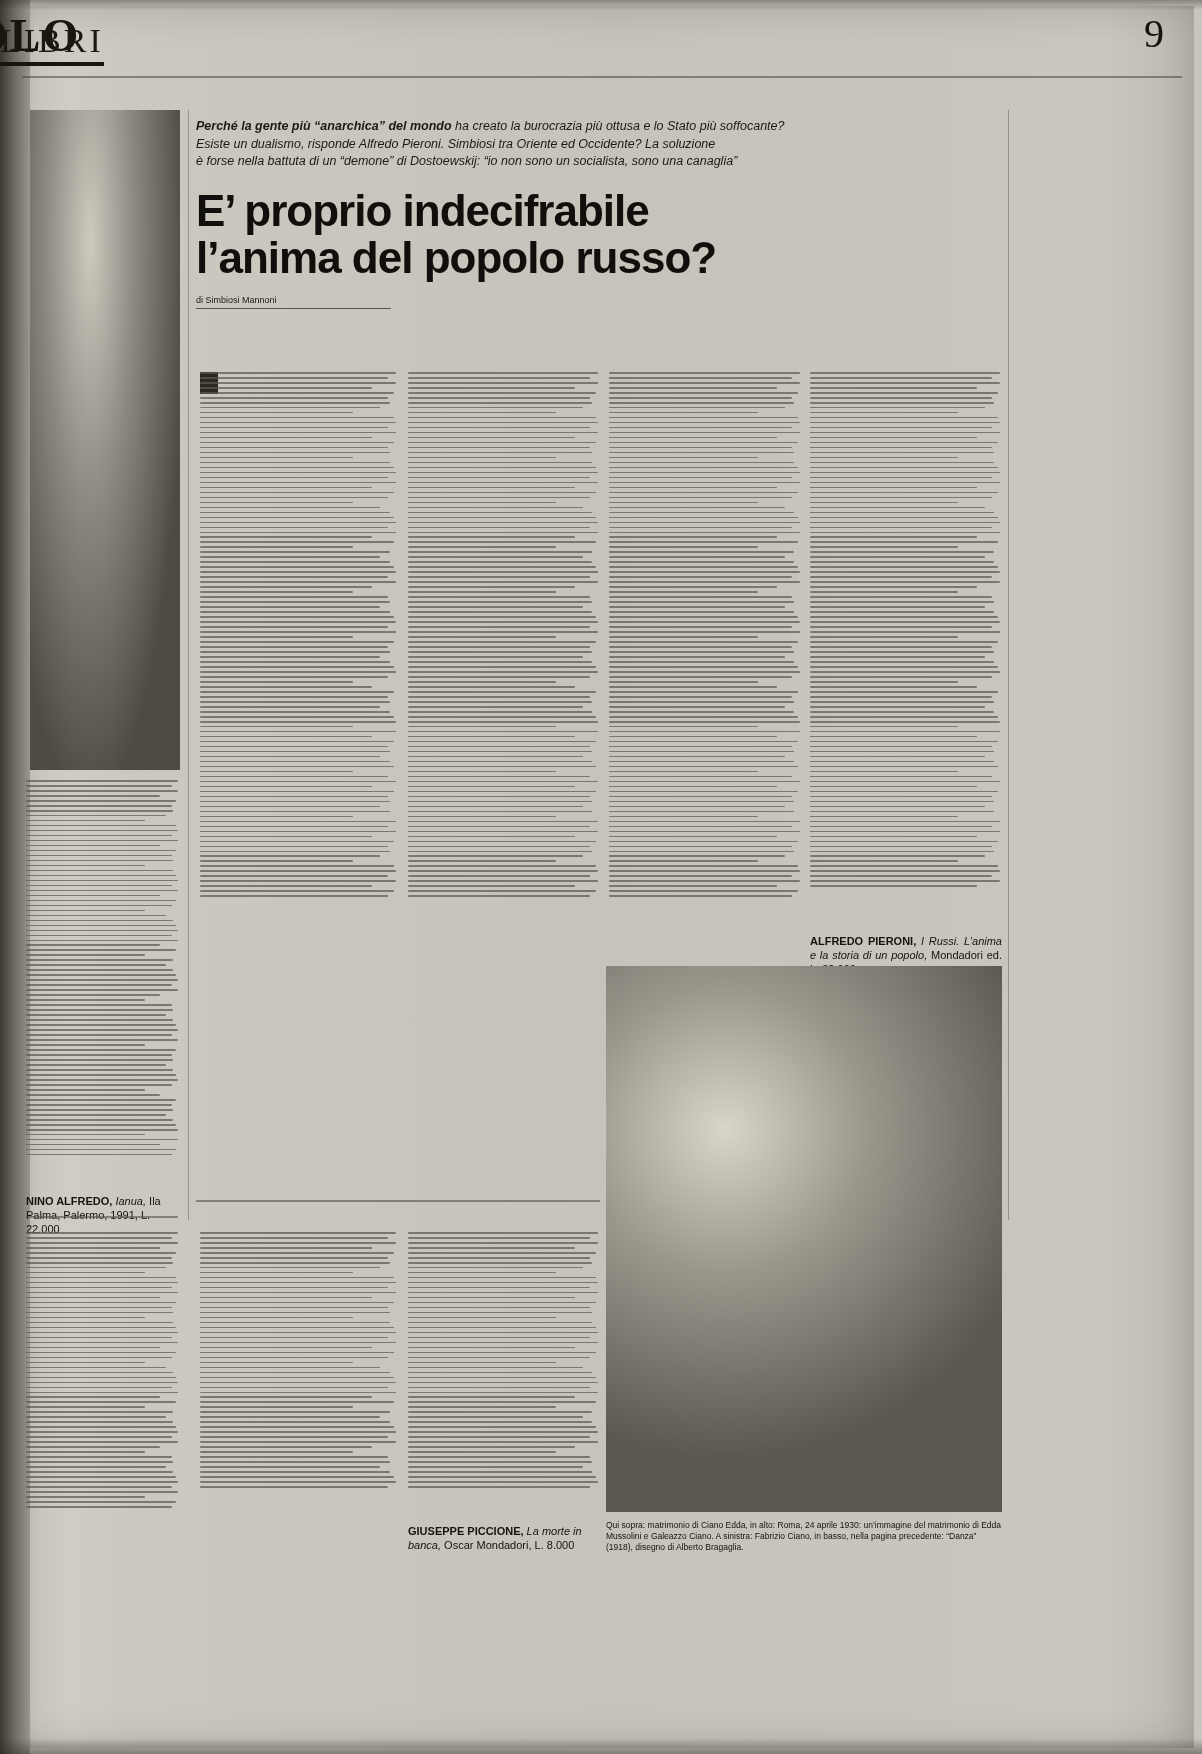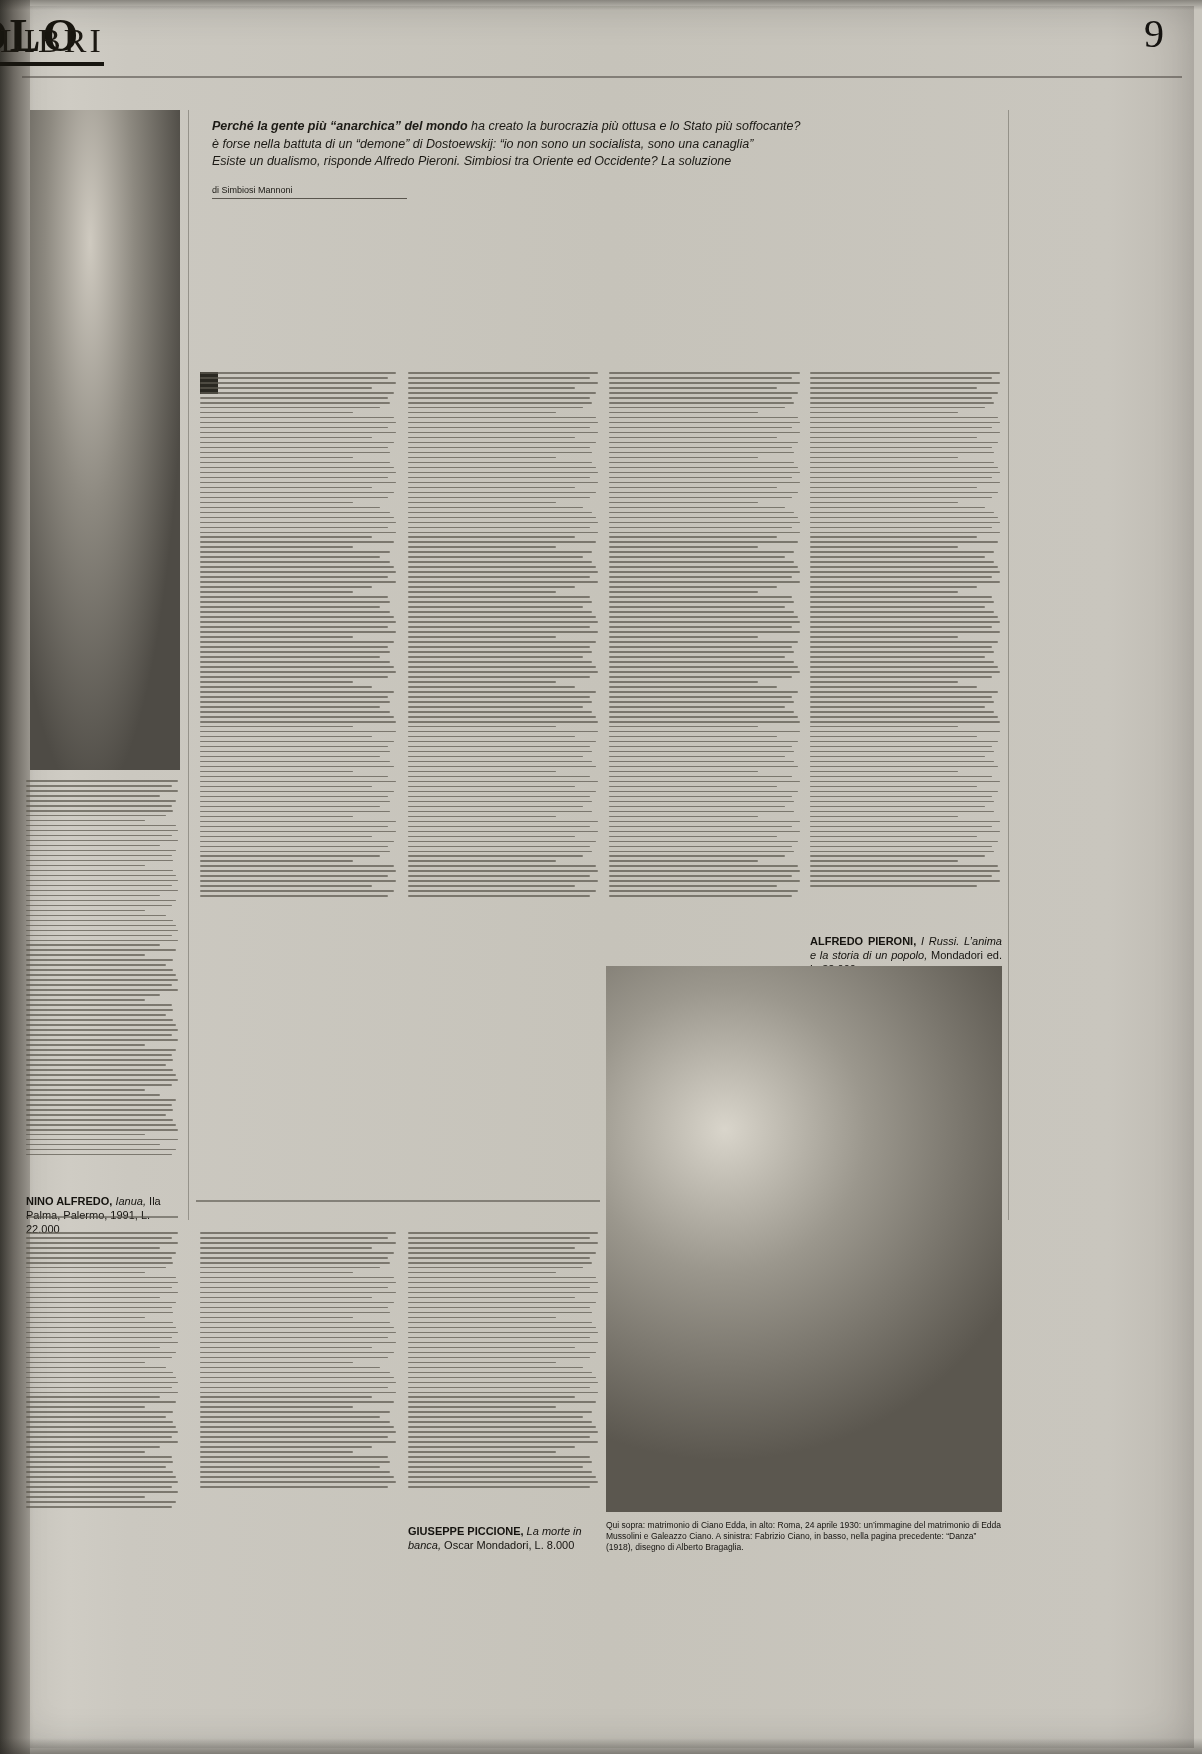--- a/index.html
+++ b/index.html
@@ -49,21 +49,21 @@
     position:absolute;right:38px;top:10px;
     font-family:"Liberation Serif", serif;
     font-size:40px;color:#151310;
   }
   #head-rule{
     position:absolute;left:22px;top:76px;width:1160px;height:2px;background:#4a463f;opacity:.55;
   }
 
   
   #article{
-    position:absolute;left:196px;top:118px;width:830px;margin-left:16px;
+    position:absolute;left:196px;top:118px;width:830px;
   }
   #kicker{
     font-family:"Liberation Sans", sans-serif;
     font-size:12.5px;line-height:17.5px;font-style:italic;color:#1c1a15;
     width:742px;
   }
   #kicker b{font-style:italic;font-weight:bold;}
   #headline{
     margin-top:16px;
     font-family:"Liberation Sans", sans-serif;
@@ -140,22 +140,26 @@
     <div class="mast-rule"></div>
   </div>
 
   <div id="section-title">LIBRI</div>
   <div id="page-number">9</div>
   <div id="head-rule"></div>
 
   <div id="article">
     <div id="kicker">
       <div><b>Perché la gente più “anarchica” del mondo</b><span> ha creato la burocrazia più ottusa e lo Stato più soffocante?</span></div>
+      <div>Esiste un dualismo, risponde Alfredo Pieroni. Simbiosi tra Oriente ed Occidente? La soluzione</div>
       <div>è forse nella battuta di un “demone” di Dostoewskij: “io non sono un socialista, sono una canaglia”</div>
-      <div>Esiste un dualismo, risponde Alfredo Pieroni. Simbiosi tra Oriente ed Occidente? La soluzione</div>
+    </div>
+    <div id="headline">
+      <div>E’ proprio indecifrabile</div>
+      <div>l’anima del popolo russo?</div>
     </div>
     <div id="byline">di Simbiosi Mannoni</div>
   </div>
 
   <div class="photo" id="photo-left" style="left:30px;top:110px;width:150px;height:660px;">
     <div class="ph-inner"></div>
   </div>
 
   <div class="col" id="leftcol" style="left:26px;top:780px;width:152px;">
       <div class="tl s4"></div>

